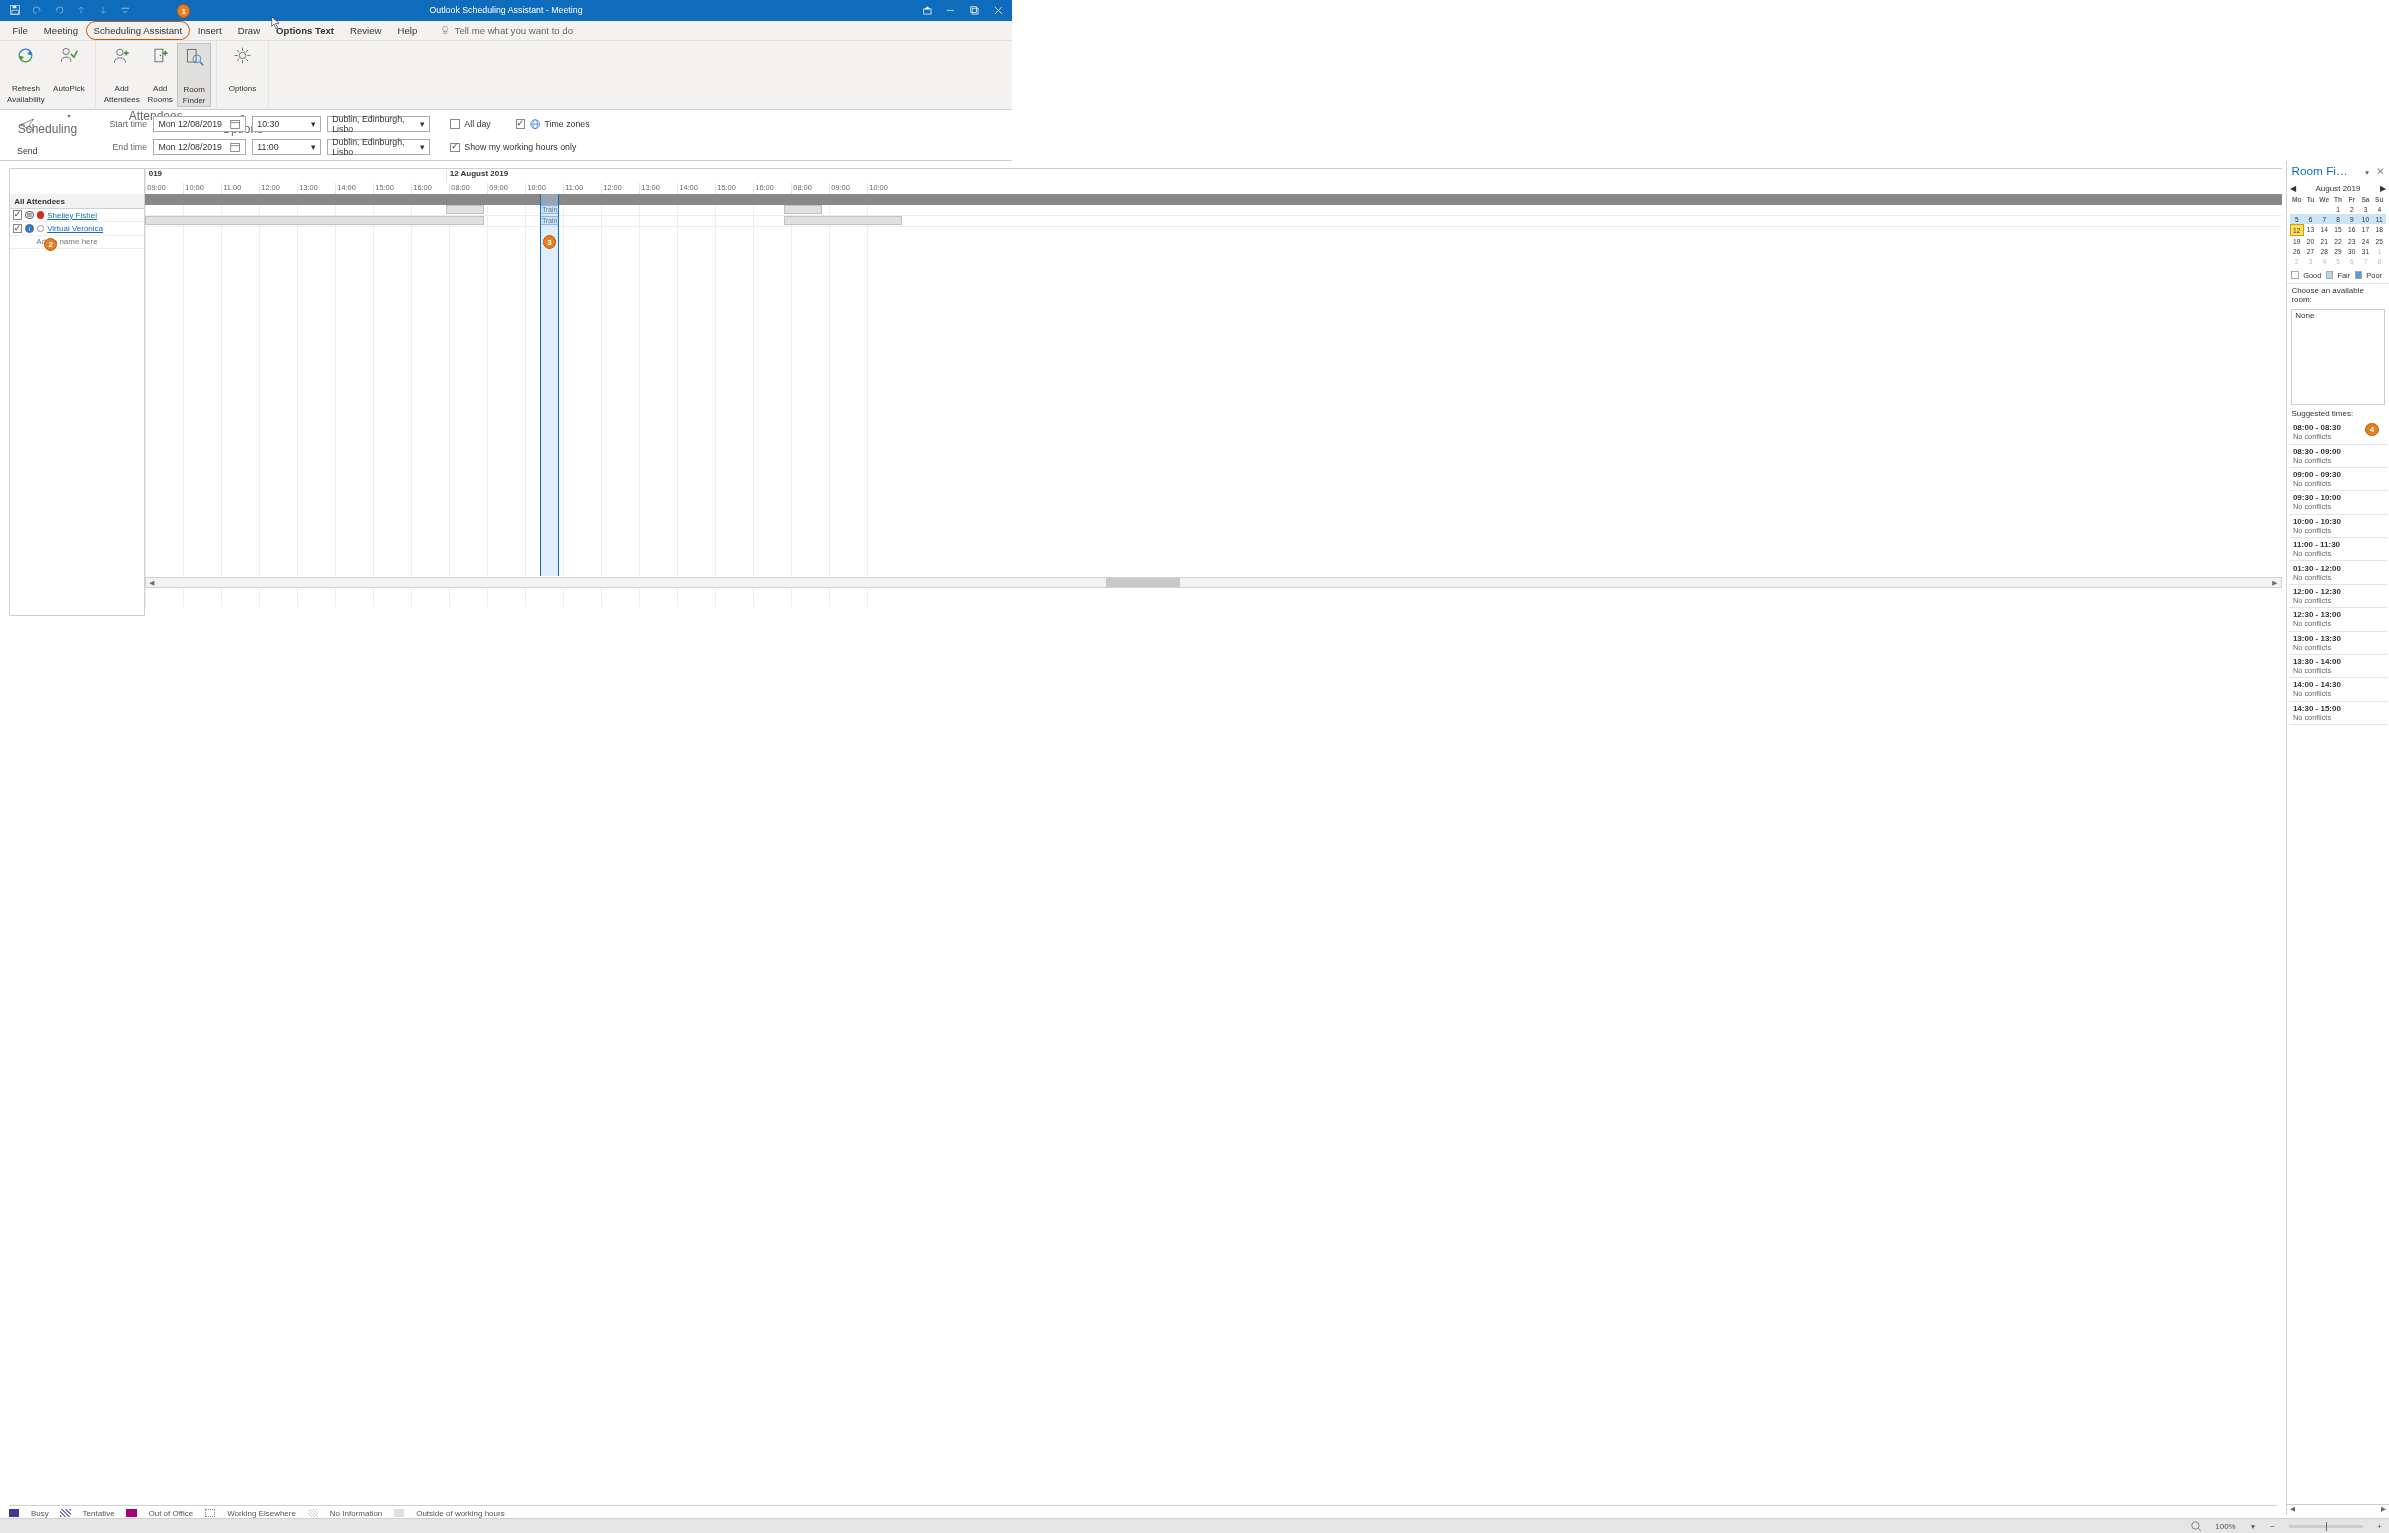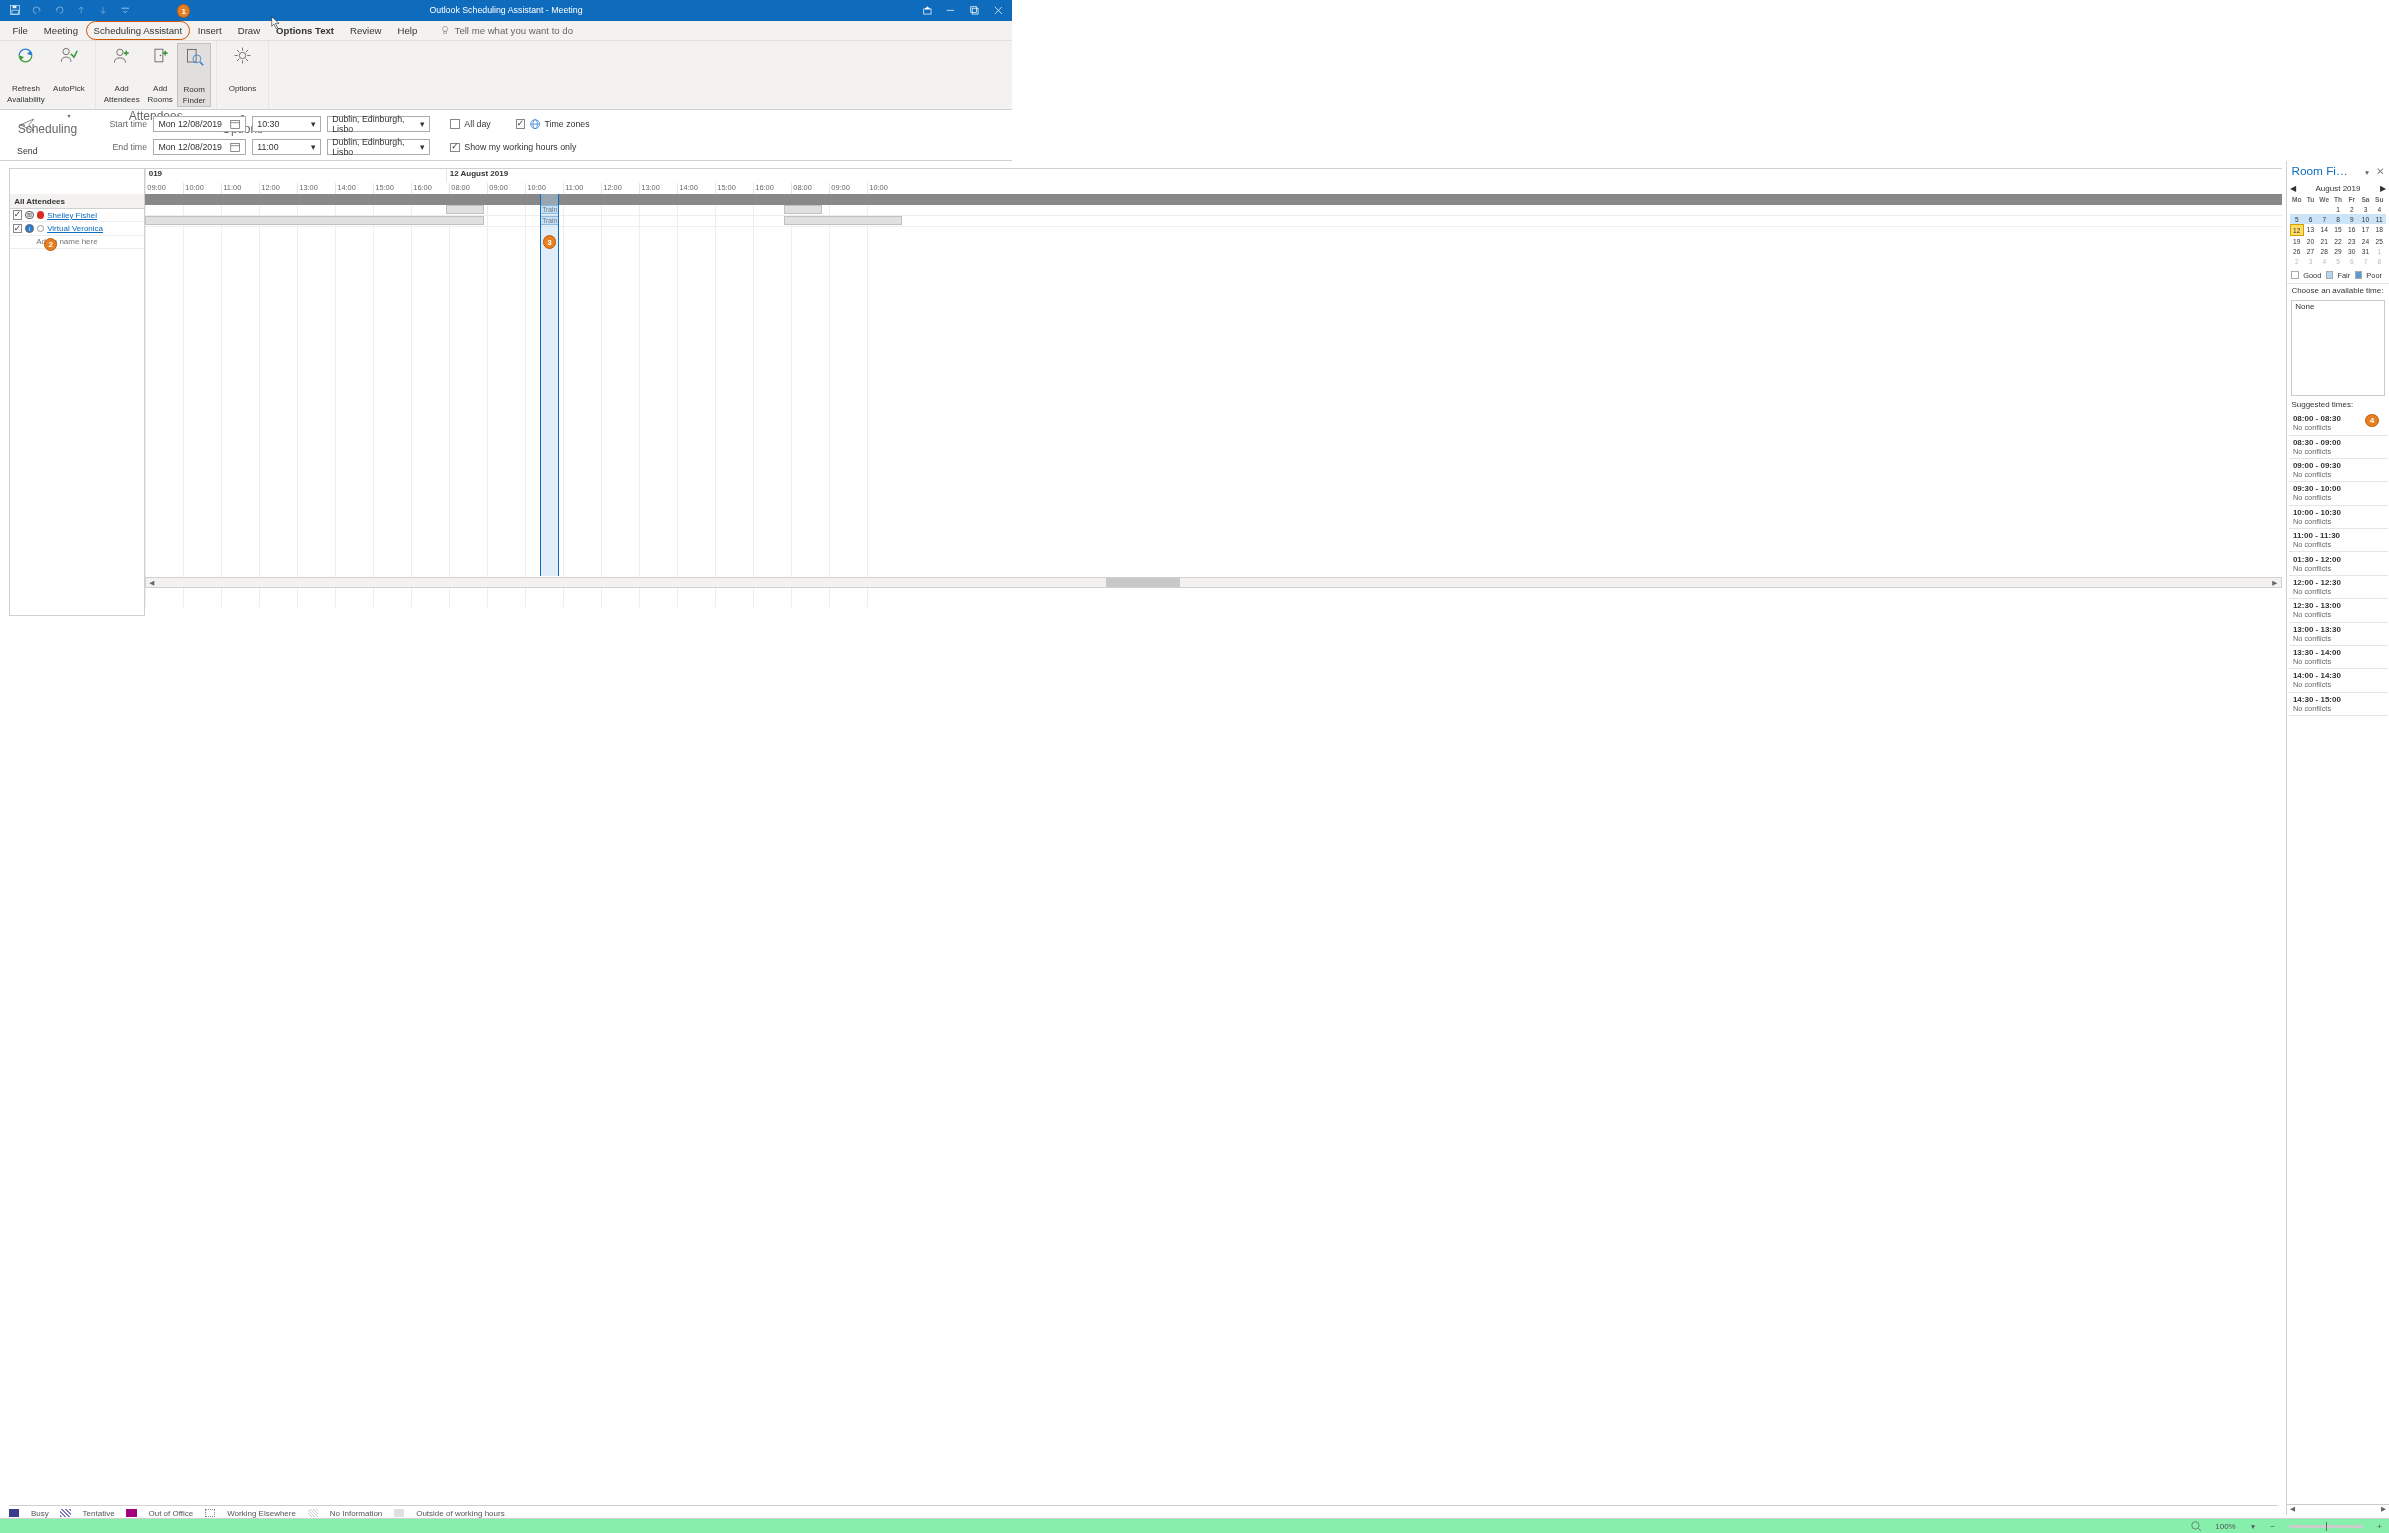--- a/index.html
+++ b/index.html
@@ -96,21 +96,21 @@
   .rf-sugtitle { padding: 2.9px 4.4px; font-size: 8px; }
   .rf-slot { border-bottom: 0.7px solid #e5e5e5; padding: 2.2px 4.4px; cursor: pointer; }
   .rf-slot .t { font-weight: 600; font-size: 8px; }
   .rf-slot .c { color: #666; font-size: 7.4px; }
 
   
   .legend { position: absolute; bottom: 14.7px; left: 8.8px; right: 111px; height: 13.3px; display: flex; gap: 11.8px; align-items: center; font-size: 8px; color: #555; border-top: 0.7px solid #d0d0d0; padding-top: 2.2px; background:#fff;}
   .legend .sw { width: 10.3px; height: 8px; display: inline-block; }
 
   
-  .statusbar { position: absolute; bottom: 0; left: 0; right: 0; height: 14.7px; background: #86efac; border-top: 0.7px solid #d0d0d0; display: flex; align-items: center; justify-content: flex-end; padding-right: 7.4px; gap: 14px; font-size: 8px; color: #555; }
+  .statusbar { position: absolute; bottom: 0; left: 0; right: 0; height: 14.7px; background: #e5e5e5; border-top: 0.7px solid #d0d0d0; display: flex; align-items: center; justify-content: flex-end; padding-right: 7.4px; gap: 14px; font-size: 8px; color: #555; }
   .zoomslider { width: 74px; height: 2.9px; background: #ccc; position: relative; }
   .zoomslider::after { content:""; position:absolute; left:50%; top:-2.9px; width:1.5px; height:8.8px; background:#666;}
 
   
   .marker { position: absolute; width: 13.3px; height: 13.3px; border-radius: 50%; background: #e67e22; color: #fff; font-size: 8px; font-weight: 600; display: flex; align-items: center; justify-content: center; border: 0.7px solid #c35d0a; z-index: 50; }
 
   .cursor-arrow { position: absolute; width: 10.3px; height: 13.3px; z-index: 60; }
 </style>
 </head>
 <body>
@@ -509,21 +509,21 @@
         </div>
     </div>
     <div class="rf-legend">
       <span class="sw" style="background:#fff"></span>
         <span>Good</span>
       <span class="sw" style="background:#b8d4f0"></span>
         <span>Fair</span>
       <span class="sw" style="background:#5b9bd5"></span>
         <span>Poor</span>
     </div>
-    <div class="rf-section">Choose an available time:</div>
+    <div class="rf-section">Choose an available room:</div>
     <div class="rf-roomlist"><span>None</span></div>
     <div class="rf-sugtitle">Suggested times:</div>
     <div class="rf-suggestions" id="suggestions">
       <div class="marker" style="position:absolute;right:10.3px;margin-top:1.5px">4</div>
     <div class="rf-slot">
           <div class="t">08:00 - 08:30</div>
           <div class="c">No conflicts</div>
         </div>
         <div class="rf-slot">
           <div class="t">08:30 - 09:00</div>

